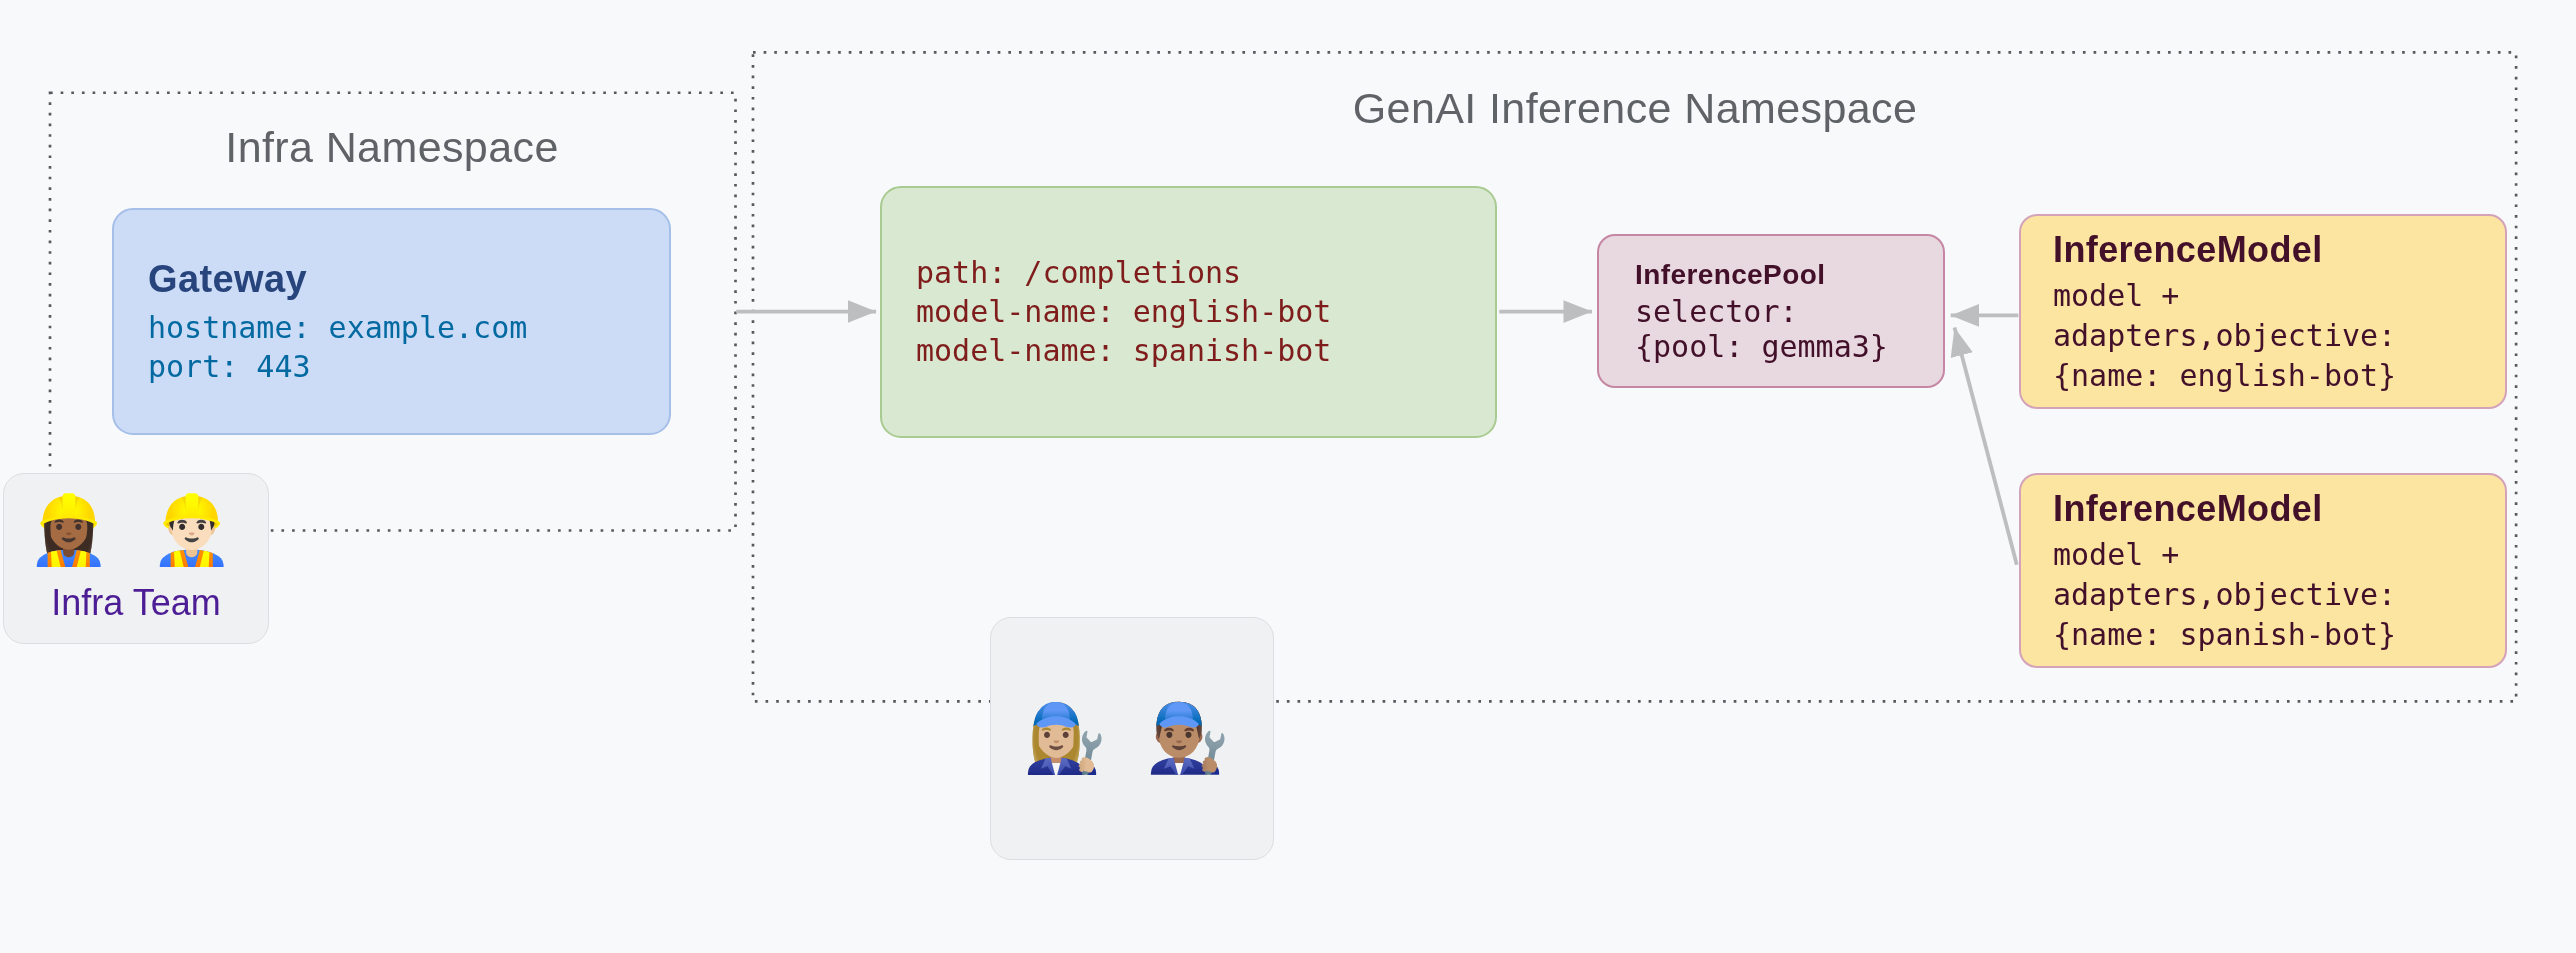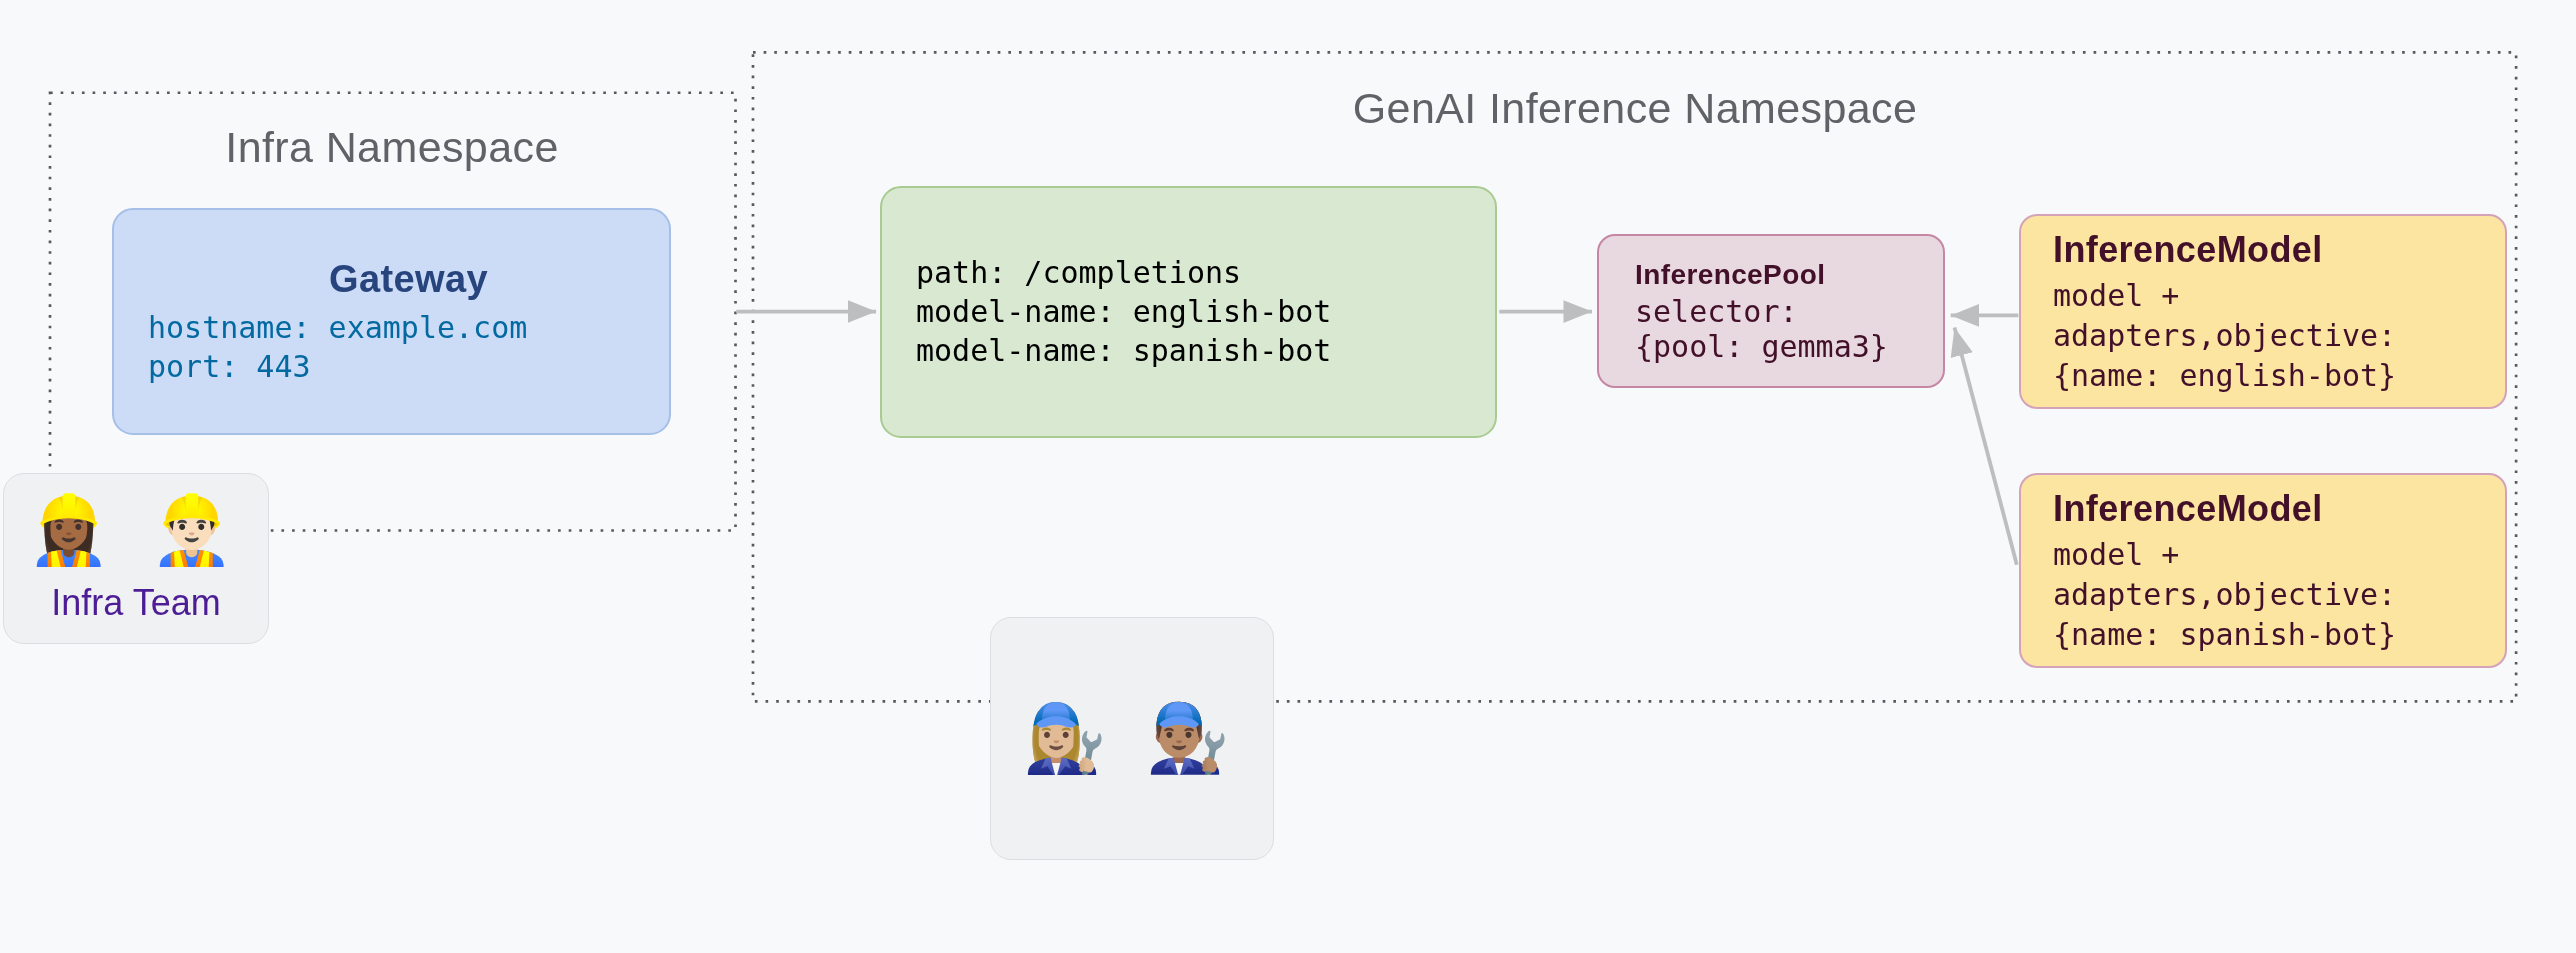--- a/index.html
+++ b/index.html
@@ -47,30 +47,30 @@
     font-size: 30px;
     line-height: 36px;
     white-space: pre;
   }
   #gateway-card {
     left: 112px; top: 208px; width: 559px; height: 227px;
     background: #cddcf6;
     border: 2.3px solid #a5bfe9;
     padding-left: 34px;
   }
-  #gateway-card .card-title { color: #27457c; text-align: center; }
+  #gateway-card .card-title { color: #27457c; }
   #gateway-card .mono-line  { color: #0369a1; }
   #httproute-card {
     left: 880px; top: 186px; width: 617px; height: 252px;
     background: #d9e8d0;
     border: 2.3px solid #a9cb92;
     padding-left: 34px;
   }
   #httproute-card .card-title { color: #2d5316; }
-  #httproute-card .mono-line  { color: #000000; }
+  #httproute-card .mono-line  { color: #7f1d1d; }
   #inference-pool-card {
     left: 1597px; top: 234px; width: 348px; height: 154px;
     background: #e8d8e0;
     border: 2.3px solid #c587a3;
     padding-left: 36px;
     border-radius: 18px;
     row-gap: 0;
   }
   #inference-pool-card .card-title { font-size: 28px; margin-bottom: 3px; color: #43102a; }
   #inference-pool-card .mono-line  { line-height: 35px; color: #43102a; }

